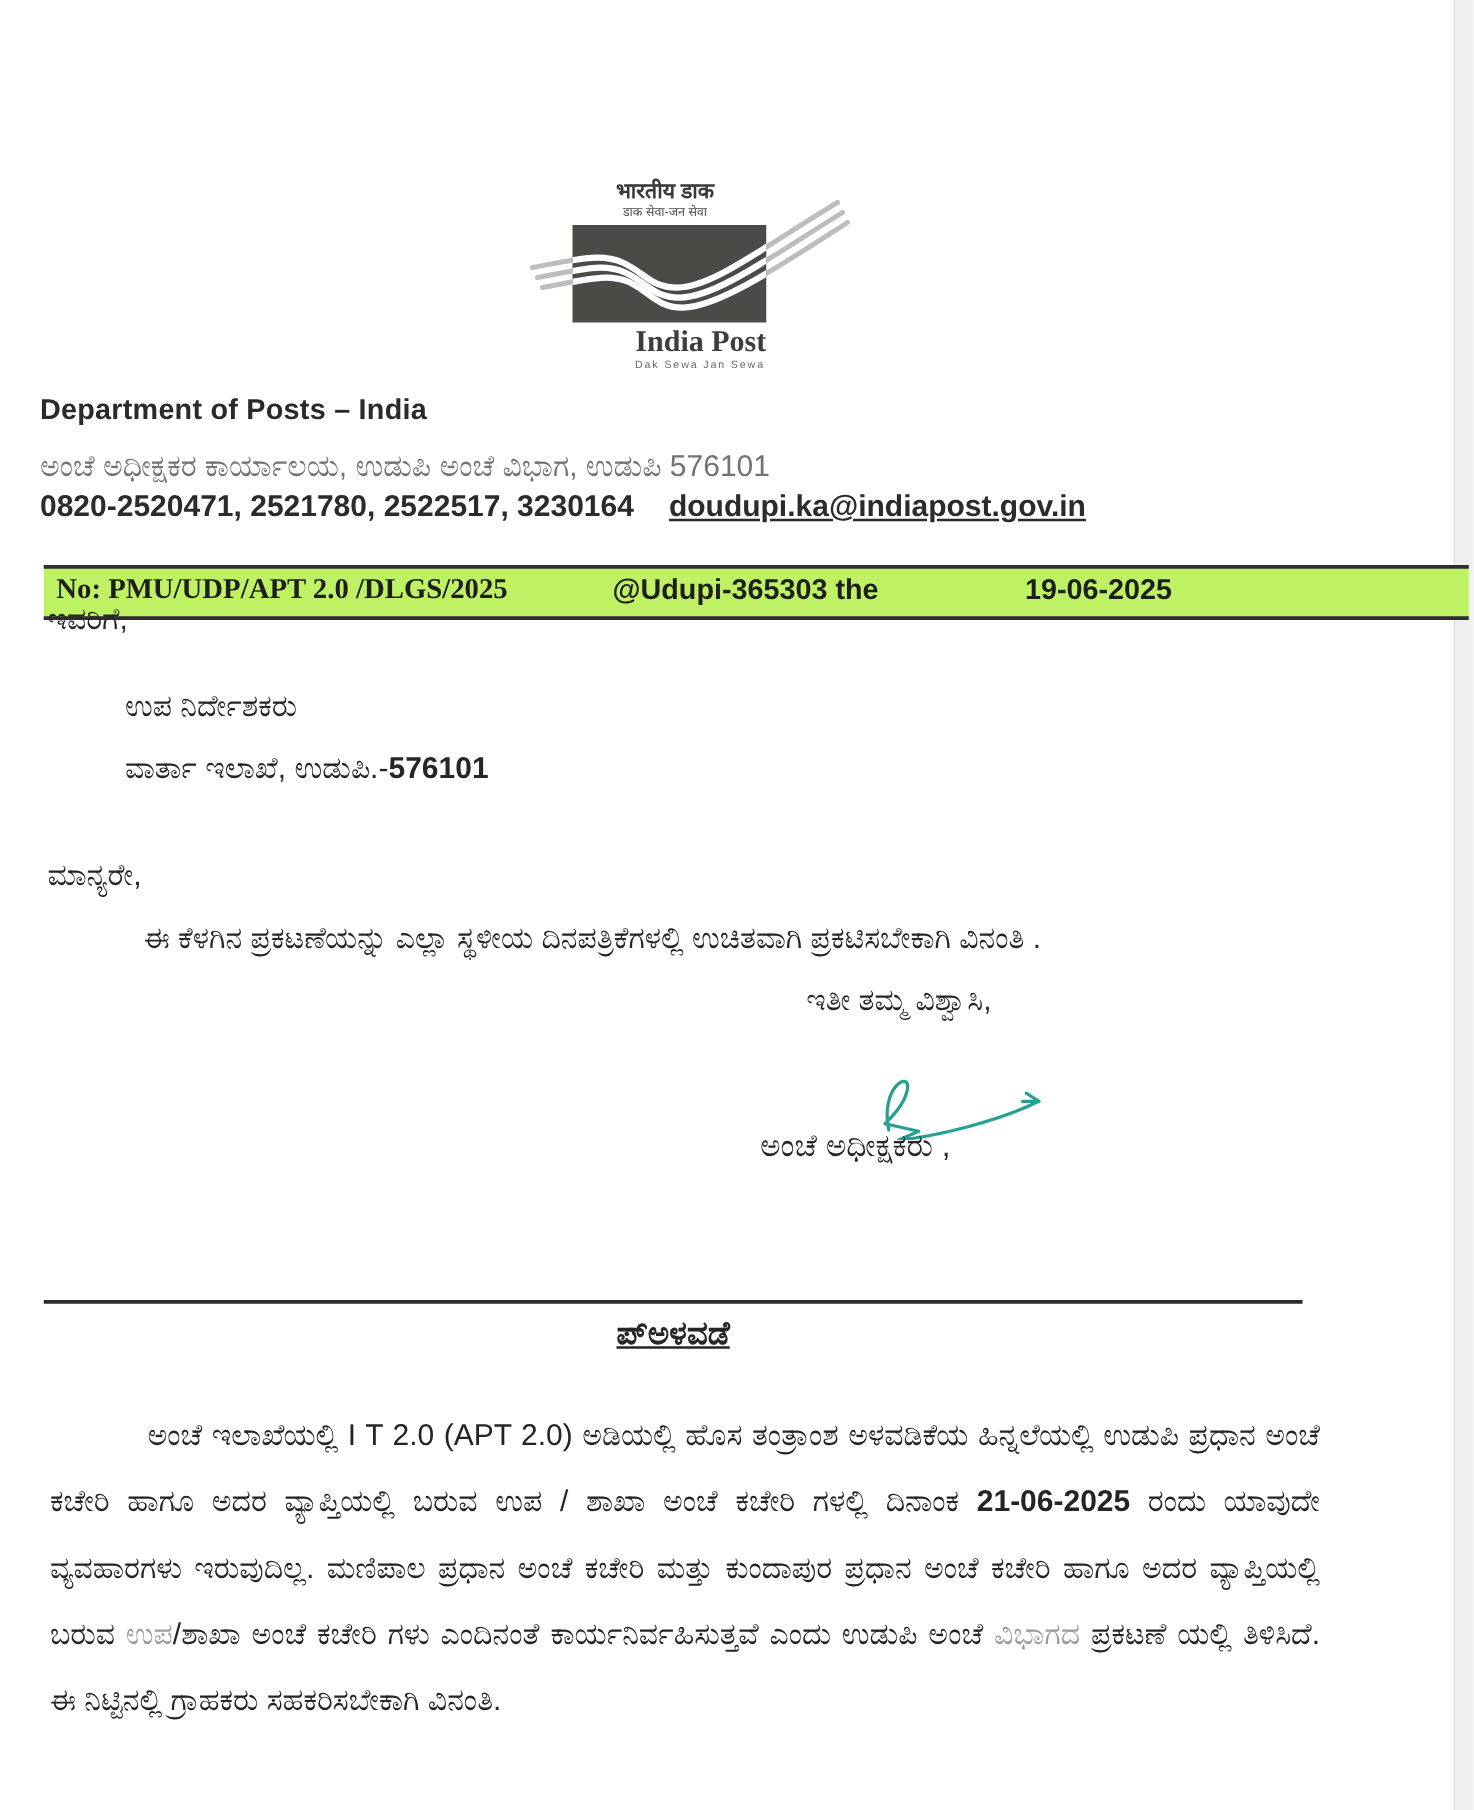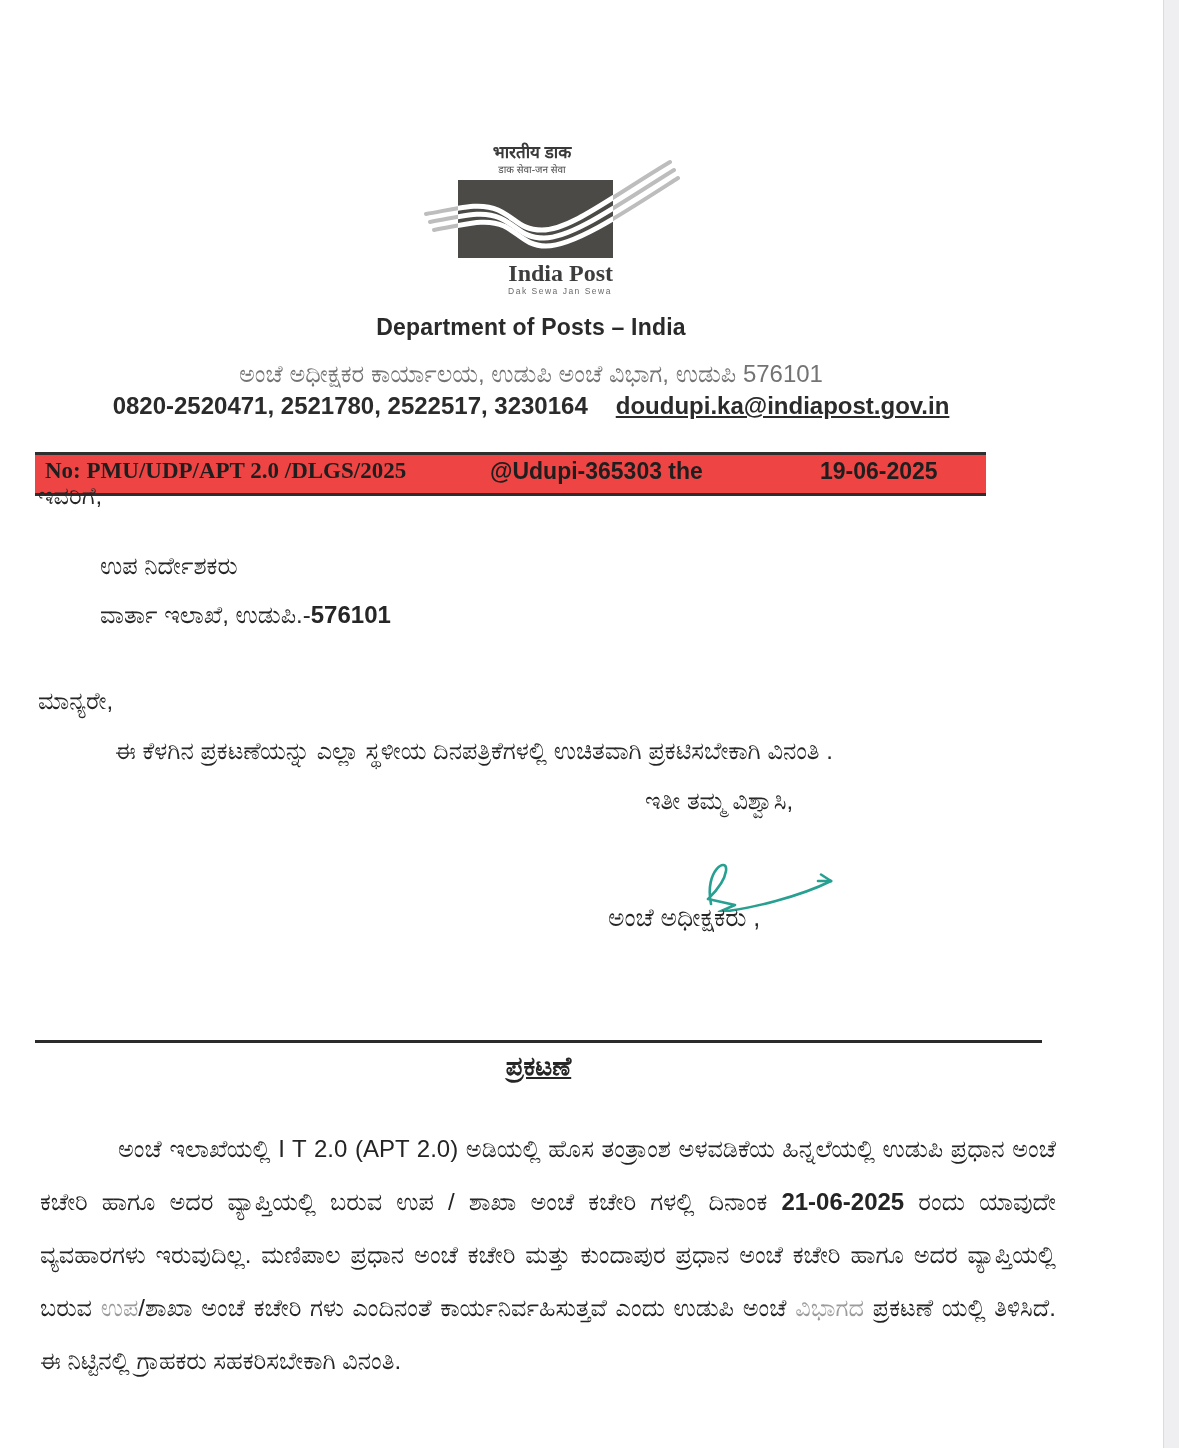--- a/index.html
+++ b/index.html
@@ -11,29 +11,29 @@
     color:#222222;
     overflow:hidden;
   }
   .edge-strip{
     position:absolute;right:0;top:0;width:15px;height:100%;
     background:#efeff2;border-left:1px solid #dcdce0;
   }
   
   .logo{position:absolute;left:420px;top:138px;width:260px;height:165px;}
   
-  .hdr{position:absolute;left:0;width:1062px;text-align:center;white-space:nowrap;}
+  .hdr{position:absolute;left:0;width:1062px;text-align:left;white-space:nowrap;padding-left:32px;}
   .dept-title{top:314px;font-size:23px;font-weight:bold;color:#2a2a2a;letter-spacing:.2px;}
   .office-line{top:360px;font-size:24px;color:#737373;}
   .phone-line{top:392px;font-size:24px;font-weight:bold;color:#2b2b2b;}
   .phone-line .email{text-decoration:underline;margin-left:28px;}
   
   .ref-bar{
-    position:absolute;left:35px;top:452px;width:951px;height:38px;
-    background:#ef4444;
+    position:absolute;left:35px;top:452px;width:1140px;height:38px;
+    background:#bef264;
     border-top:3px solid #2e2e2e;border-bottom:3px solid #2e2e2e;
   }
   .ref-bar span{position:absolute;top:3px;font-size:23px;font-weight:bold;color:#1e1e1e;white-space:nowrap;}
   .ref-number{left:10px;font-family:"Liberation Serif", serif;}
   .ref-place{left:455px;}
   .ref-date{left:785px;}
   
   .kn{position:absolute;font-size:24px;color:#262626;white-space:nowrap;}
   .to-label{left:38px;top:482px;}
   .recipient-title{left:100px;top:552px;}
@@ -115,18 +115,18 @@
     <g fill="none" stroke="#27a091" stroke-width="2.6" stroke-linecap="round" stroke-linejoin="round">
       <path d="M28,54 C21,20 45,6 43,21 C41,34 29,45 25,49 L52,55 L36,62 C68,59 118,46 148,31"></path>
       <path d="M148,31 L135,31"></path>
       <path d="M148,31 L138,24.5"></path>
     </g>
   </svg>
 
   <div class="kn signatory-title">ಅಂಚೆ ಅಧೀಕ್ಷಕರು ,</div>
 
   <div class="rule"></div>
-  <div class="ann-heading">ಪ್ರಕಟಣೆ</div>
+  <div class="ann-heading">ಪ್ಅಳವಡೆ</div>
   <div class="ann-para">
     <span>ಅಂಚೆ ಇಲಾಖೆಯಲ್ಲಿ I T 2.0 (APT 2.0) ಅಡಿಯಲ್ಲಿ ಹೊಸ ತಂತ್ರಾಂಶ ಅಳವಡಿಕೆಯ ಹಿನ್ನಲೆಯಲ್ಲಿ ಉಡುಪಿ ಪ್ರಧಾನ ಅಂಚೆ ಕಚೇರಿ ಹಾಗೂ ಅದರ ವ್ಯಾಪ್ತಿಯಲ್ಲಿ ಬರುವ ಉಪ / ಶಾಖಾ ಅಂಚೆ ಕಚೇರಿ ಗಳಲ್ಲಿ ದಿನಾಂಕ </span><span class="date-bold">21-06-2025</span><span> ರಂದು ಯಾವುದೇ ವ್ಯವಹಾರಗಳು ಇರುವುದಿಲ್ಲ. ಮಣಿಪಾಲ ಪ್ರಧಾನ ಅಂಚೆ ಕಚೇರಿ ಮತ್ತು ಕುಂದಾಪುರ ಪ್ರಧಾನ ಅಂಚೆ ಕಚೇರಿ ಹಾಗೂ ಅದರ ವ್ಯಾಪ್ತಿಯಲ್ಲಿ ಬರುವ </span><span class="smudge">ಉಪ</span><span>/ಶಾಖಾ ಅಂಚೆ ಕಚೇರಿ ಗಳು ಎಂದಿನಂತೆ ಕಾರ್ಯನಿರ್ವಹಿಸುತ್ತವೆ ಎಂದು  ಉಡುಪಿ ಅಂಚೆ </span><span class="smudge">ವಿಭಾಗದ</span><span> ಪ್ರಕಟಣೆ ಯಲ್ಲಿ ತಿಳಿಸಿದೆ. ಈ ನಿಟ್ಟಿನಲ್ಲಿ ಗ್ರಾಹಕರು ಸಹಕರಿಸಬೇಕಾಗಿ ವಿನಂತಿ.</span>
   </div>
 
 </div>
 
 </body></html>

